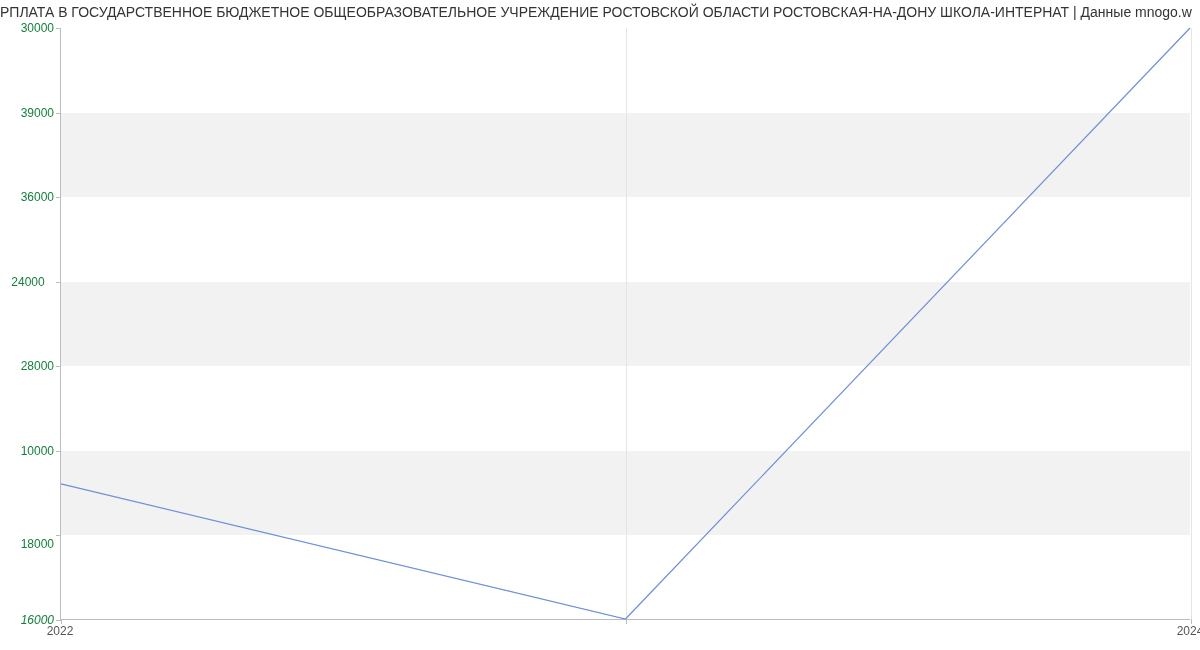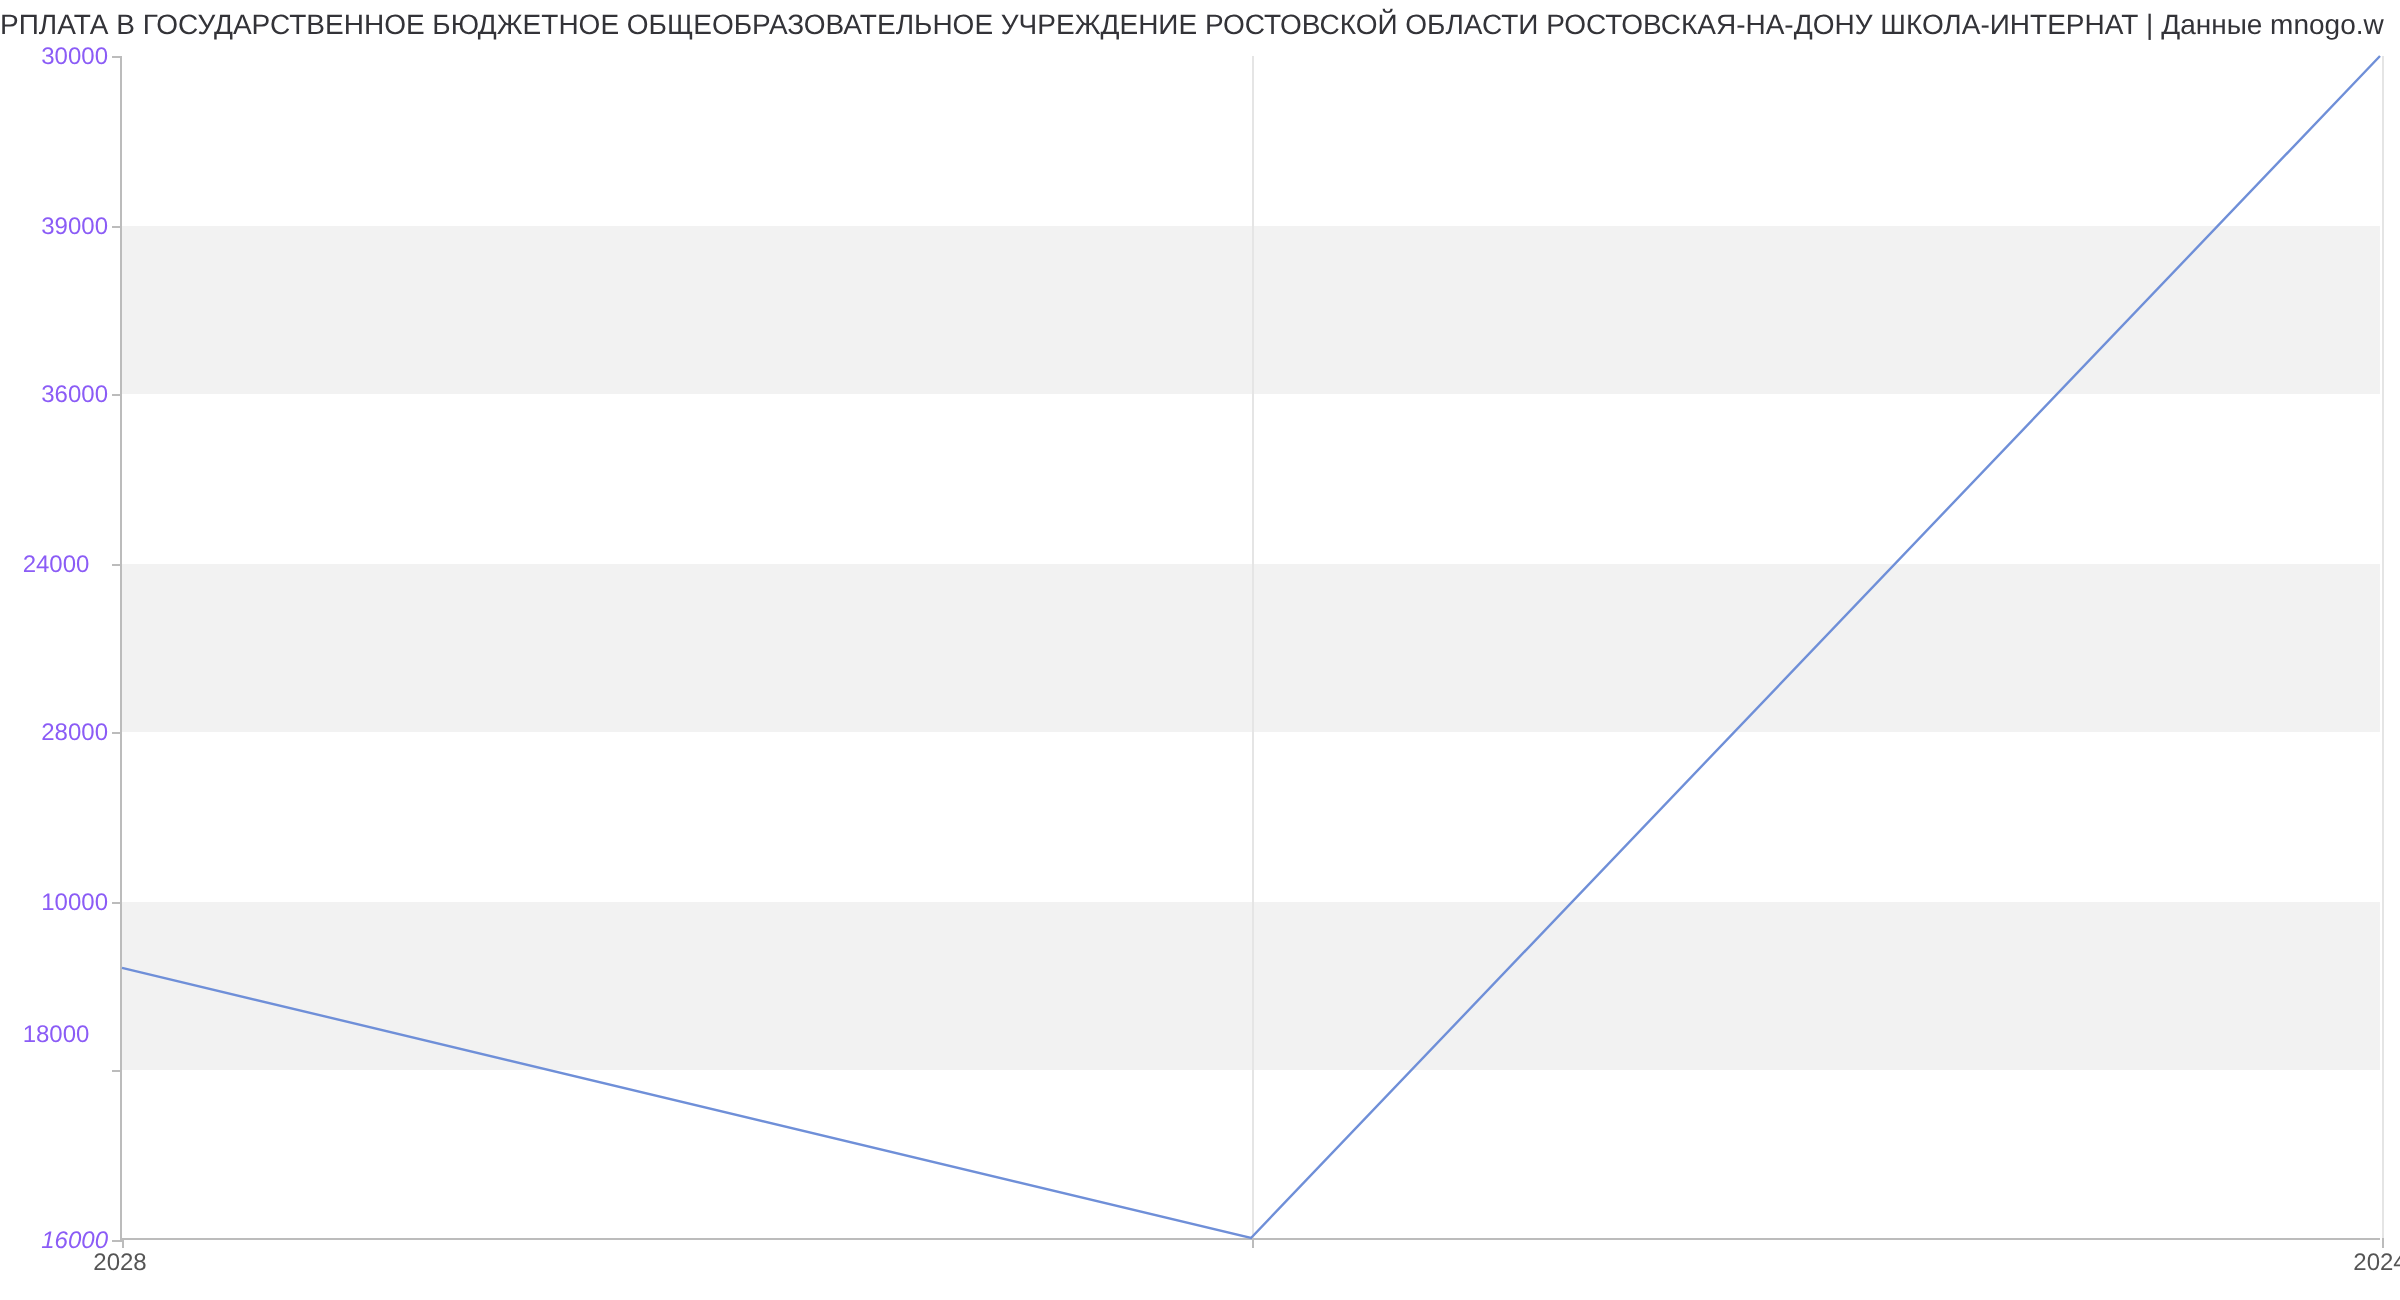--- a/index.html
+++ b/index.html
@@ -43,21 +43,21 @@
     bottom: 0;
     width: 0;
     border-left: 1px solid #e5e5e5;
   }
   .y-label {
     position: absolute;
     right: 1146px;
     width: 52px;
     text-align: right;
     font-size: 12px;
-    color: #8b5cf6;
+    color: #15803d;
     transform: translateY(-50%);
   }
   .x-label {
     position: absolute;
     top: 624px;
     font-size: 12px;
     color: #555;
     transform: translateX(-50%);
   }
   .tick-y {
@@ -105,22 +105,22 @@
     <div class="tick-y" style="top: 253.714px;"></div>
     <div class="tick-y" style="top: 169.143px;"></div>
     <div class="tick-y" style="top: 84.5714px;"></div>
     <div class="tick-y" style="top: 0px;"></div>
     <div class="tick-x" style="left: 0px;"></div>
     <div class="tick-x" style="left: 565px;"></div>
     <div class="tick-x" style="left: 1130px;"></div>
   </div>
 
 <div class="y-label" style="top: 620px; font-style: italic;">16000</div>
-<div class="y-label" style="top: 517px; text-align: center;">18000</div>
+<div class="y-label" style="top: 544px;">18000</div>
 <div class="y-label" style="top: 450.857px;">10000</div>
 <div class="y-label" style="top: 366.286px;">28000</div>
 <div class="y-label" style="top: 281.714px; text-align: center;">24000</div>
 <div class="y-label" style="top: 197.143px;">36000</div>
 <div class="y-label" style="top: 112.571px;">39000</div>
 <div class="y-label" style="top: 28px;">30000</div>
-<div class="x-label" style="left: 60px;">2028</div>
+<div class="x-label" style="left: 60px;">2022</div>
 <div class="x-label" style="left: 625px; margin-top: 40px;">2023</div>
 <div class="x-label" style="left: 1190px;">2024</div>
 
 </body></html>

